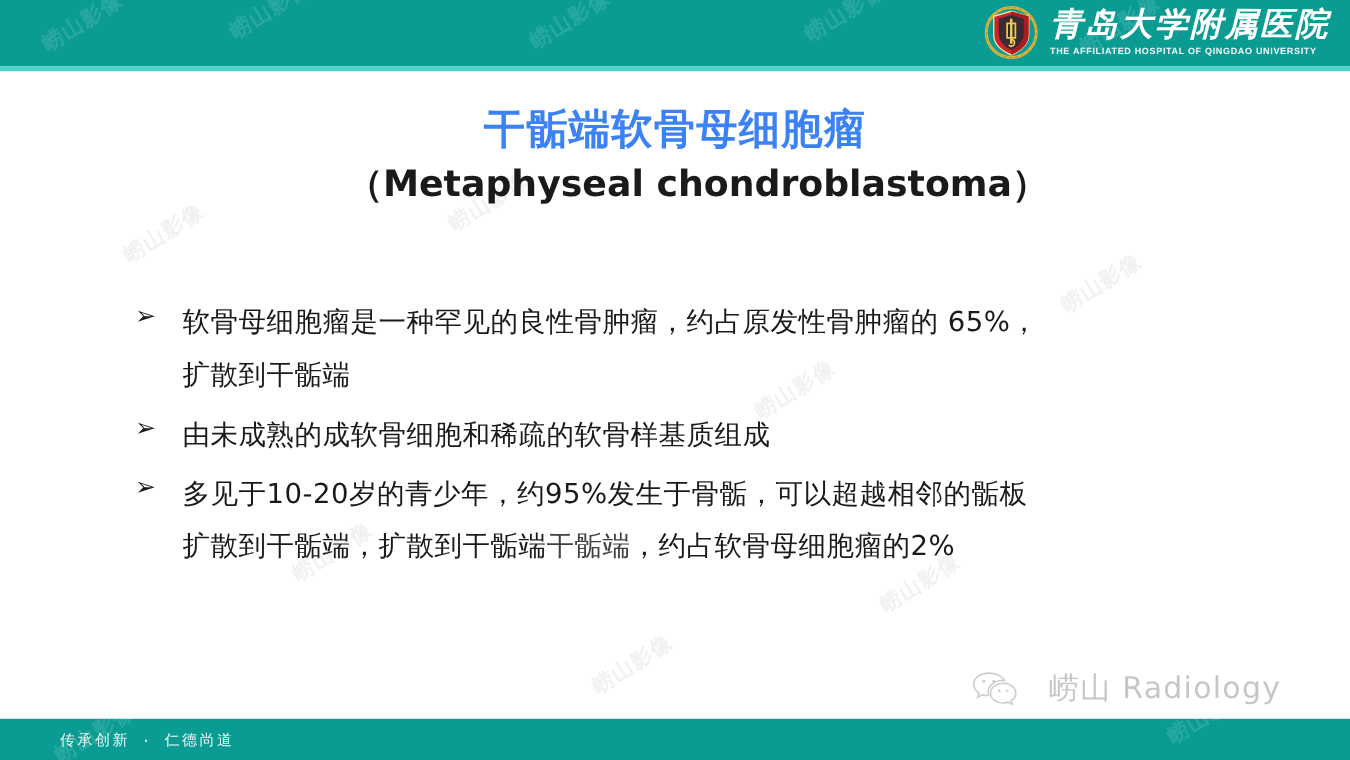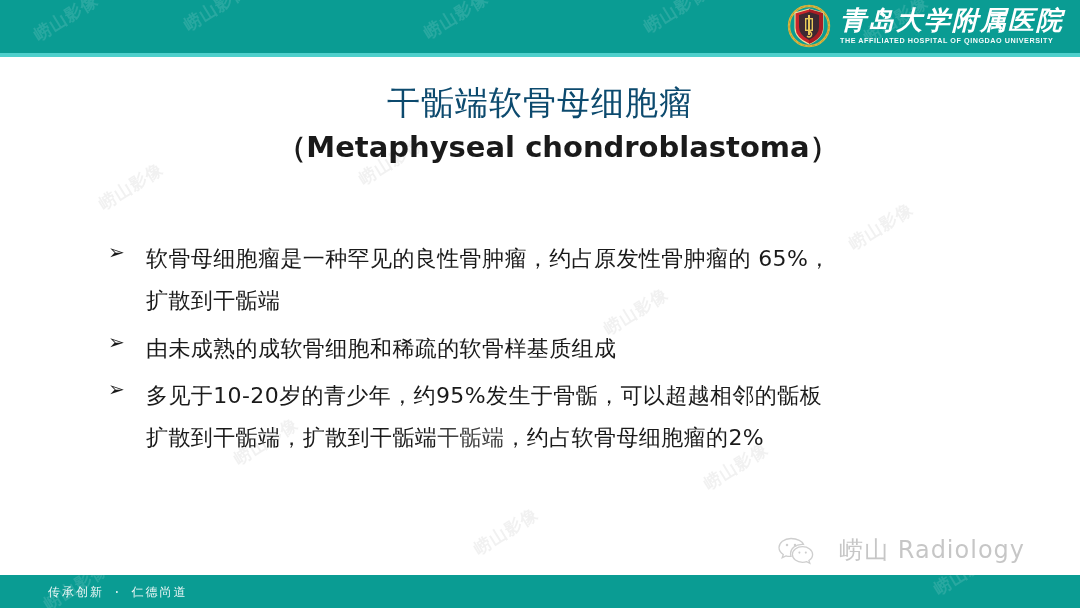--- a/index.html
+++ b/index.html
@@ -104,22 +104,22 @@
     position: absolute;
     left: 0;
     top: 82px;
     width: 1080px;
     text-align: center;
     z-index: 5;
   }
   .title-cn {
     font-family: "DejaVu Sans", sans-serif;
     font-size: 33px;
-    font-weight: 400;
-    color: #0c4a6e;
+    font-weight: 700;
+    color: #3b82f6;
     letter-spacing: 1px;
     line-height: 1.25;
   }
   .title-en {
     font-family: "DejaVu Sans", sans-serif;
     font-size: 29px;
     font-weight: 700;
     color: #1a1a1a;
     letter-spacing: 0px;
     line-height: 1.3;

